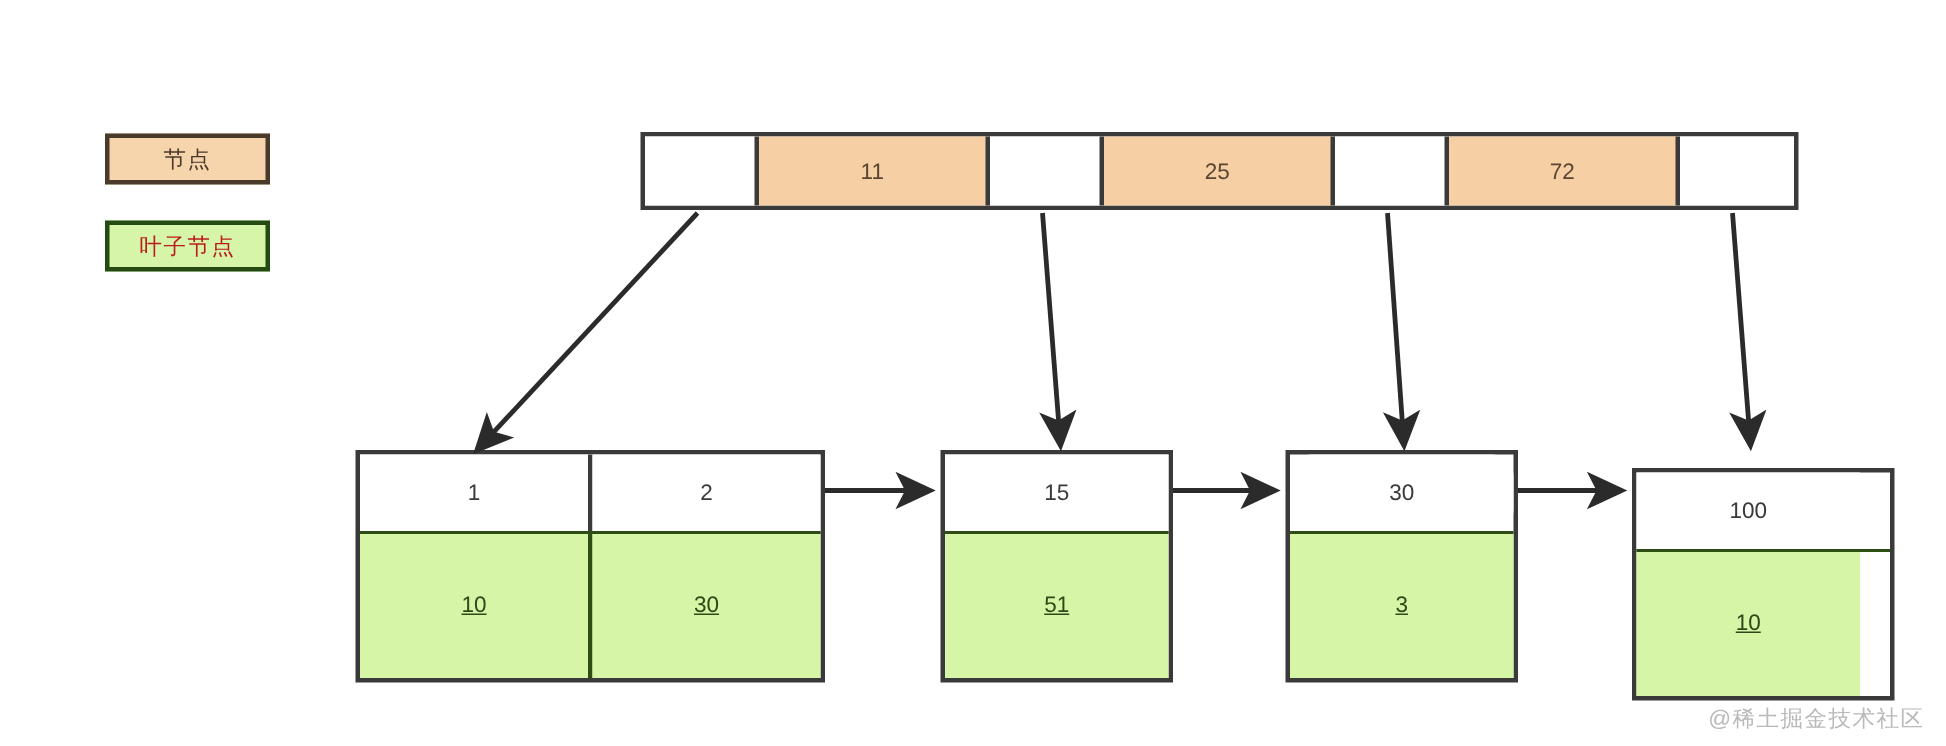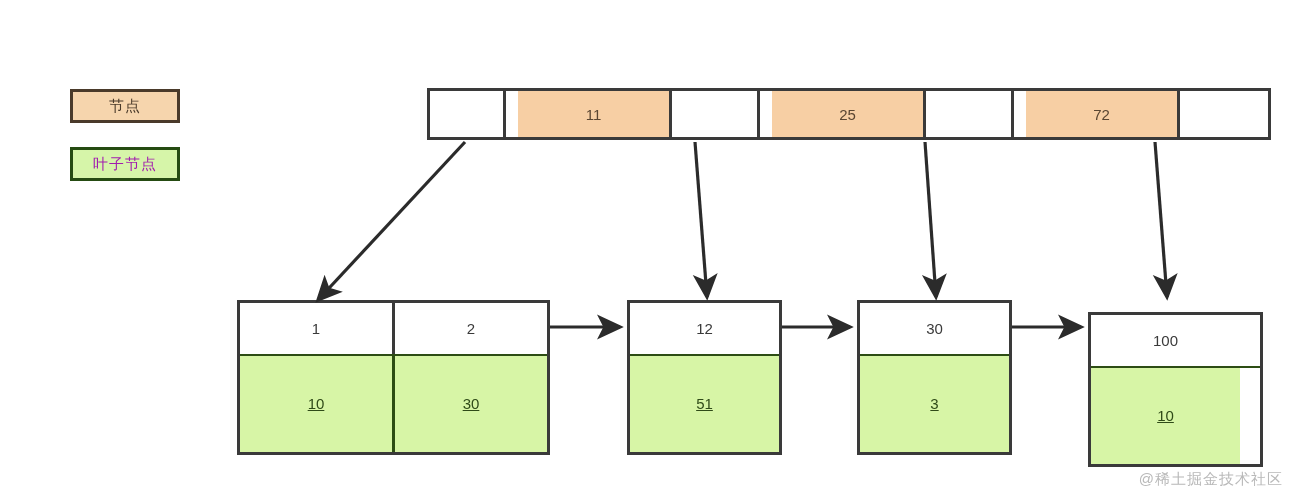--- a/index.html
+++ b/index.html
@@ -37,34 +37,33 @@
     border: 3px solid #4a3a2a;
     color: #4a3a2a;
   }
   .legend-leaf {
     left: 70px;
     top: 147px;
     width: 110px;
     height: 34px;
     background: #d6f5a9;
     border: 3px solid #254b12;
-    color: #a21caf;
+    color: #b91c1c;
   }
 
   
   .root-node {
     position: absolute;
     left: 427px;
     top: 88px;
     height: 52px;
     display: flex;
     box-sizing: border-box;
     border: 3px solid #3a3a3a;
     background: #ffffff;
-    gap: 12px;
   }
   .root-cell {
     box-sizing: border-box;
     display: flex;
     align-items: center;
     justify-content: center;
     font-size: 15px;
     color: #5a4632;
     border-right: 3px solid #3a3a3a;
     height: 100%;
@@ -168,21 +167,21 @@
       <div class="leaf-cell" style="width:152px;">2</div>
     </div>
     <div class="leaf-row vals">
       <div class="leaf-cell" style="width:155px;">10</div>
       <div class="leaf-cell" style="width:152px;">30</div>
     </div>
   </div>
 
   <div class="leaf" style="left:627px; top:300px; width:155px; height:155px;">
     <div class="leaf-row keys">
-      <div class="leaf-cell" style="width:149px;">12</div>
+      <div class="leaf-cell" style="width:149px;">15</div>
     </div>
     <div class="leaf-row vals">
       <div class="leaf-cell" style="width:149px;">51</div>
     </div>
   </div>
 
   <div class="leaf" style="left:857px; top:300px; width:155px; height:155px;">
     <div class="leaf-row keys">
       <div class="leaf-cell" style="width:149px;border-radius:14px;">30</div>
     </div>

